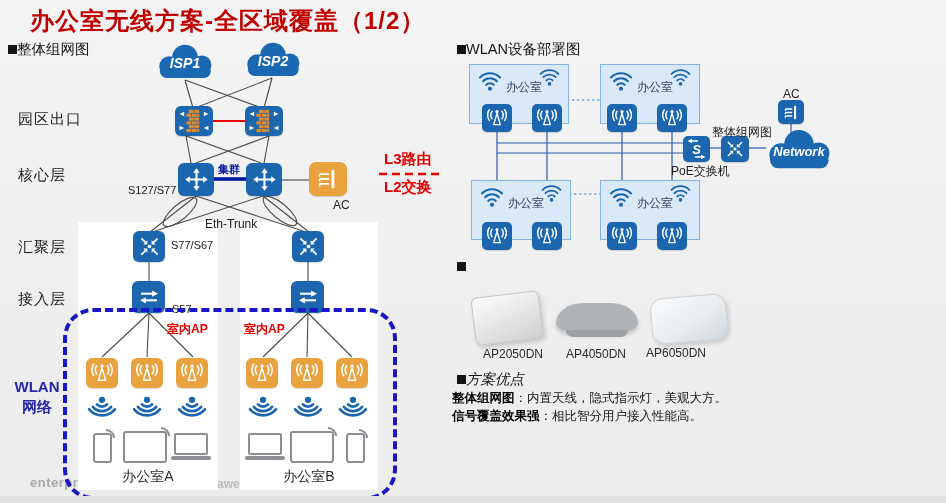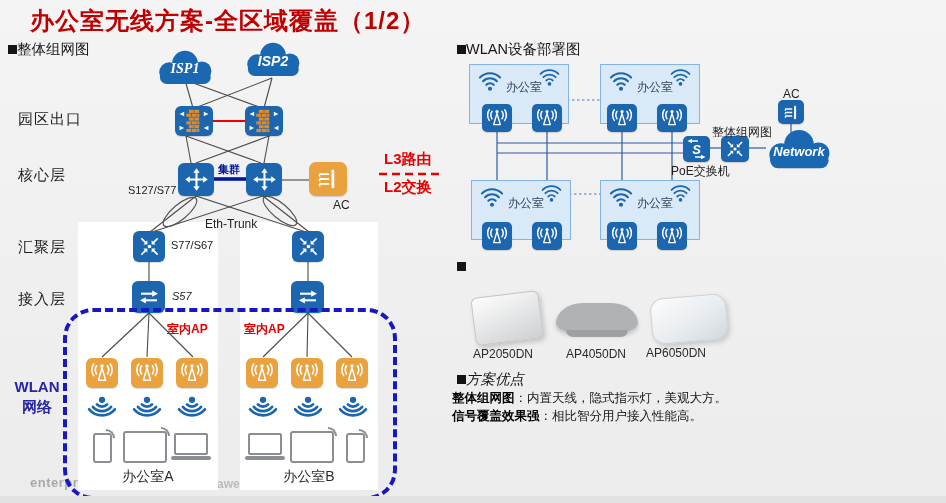--- a/index.html
+++ b/index.html
@@ -186,21 +186,21 @@
 
   <div class="abs row-lbl" style="left:18px;top:110px;">园区出口</div>
   <div class="abs row-lbl" style="left:18px;top:166px;">核心层</div>
   <div class="abs row-lbl" style="left:18px;top:238px;">汇聚层</div>
   <div class="abs row-lbl" style="left:18px;top:290px;">接入层</div>
   <div class="abs wlan-lbl" style="left:6px;top:377px;width:62px;">
     <div>WLAN</div>
     <div>网络</div>
   </div>
 
-  <div class="abs cloud" style="left:148px;top:48px;width:74px;height:42px;font-family:Liberation Serif, serif;">
+  <div class="abs cloud" style="left:148px;top:42px;width:74px;height:42px;">
     <svg>
         <use href="#sym-cloud"></use>
       </svg>
     <span class="ctext" style="font-size:14px;">ISP1</span>
   </div>
   <div class="abs cloud" style="left:236px;top:40px;width:74px;height:42px;">
     <svg>
         <use href="#sym-cloud"></use>
       </svg>
     <span class="ctext" style="font-size:14px;">ISP2</span>
@@ -257,21 +257,21 @@
   <div class="dev" style="left:132px;top:281px;width:33px;height:32px;">
     <svg width="24" height="24">
         <use href="#sym-acc"></use>
       </svg>
   </div>
   <div class="dev" style="left:291px;top:281px;width:33px;height:32px;">
     <svg width="24" height="24">
         <use href="#sym-acc"></use>
       </svg>
   </div>
-  <div class="abs small-lbl" style="left:172px;top:290px;font-style:italic;">S57</div>
+  <div class="abs small-lbl" style="left:172px;top:303px;">S57</div>
 
   <div class="abs red-lbl" style="left:167px;top:321px;">室内AP</div>
   <div class="abs red-lbl" style="left:244px;top:321px;">室内AP</div>
 
   <div class="dev orange" style="left:86px;top:358px;width:32px;height:30px;">
       <svg width="26" height="24">
         <use href="#sym-ant"></use>
       </svg>
     </div>
   <div class="dev orange" style="left:131px;top:358px;width:32px;height:30px;">
@@ -462,21 +462,21 @@
 
   <div class="abs sec-h" style="left:457px;top:262px;">
     <span class="bullet"></span>
   </div>
 
   <div class="prod" style="left:473px;top:294px;width:66px;height:46px;transform:rotate(-7deg);background:linear-gradient(160deg,#fdfdfd,#e3e4e5 55%,#cfd0d2);border:1px solid #c3c5c7;border-radius:6px;box-shadow:2px 3px 5px rgba(0,0,0,.18);"></div>
   <div class="prod" style="left:556px;top:303px;width:82px;height:30px;background:radial-gradient(ellipse at 50% 15%,#d6d8da,#a9acaf 65%,#90producing9396 100%);background-color:#b0b3b6;border-radius:42% 42% 38% 38% / 85% 85% 42% 42%;box-shadow:0 3px 4px rgba(0,0,0,.2);"></div>
   <div class="prod" style="left:566px;top:330px;width:62px;height:7px;background:#9ea1a4;border-radius:0 0 8px 8px;"></div>
   <div class="prod" style="left:651px;top:296px;width:74px;height:44px;transform:rotate(-5deg);background:linear-gradient(150deg,#fbfcfd,#e9edf0 55%,#d2d8dc);border:1px solid #ccd2d6;border-radius:13px;box-shadow:2px 3px 5px rgba(0,0,0,.16);"></div>
 
-  <div class="abs prod-lbl" style="left:473px;top:347px;">AP2050DN</div>
+  <div class="abs prod-lbl" style="left:483px;top:347px;">AP2050DN</div>
   <div class="abs prod-lbl" style="left:566px;top:347px;">AP4050DN</div>
   <div class="abs prod-lbl" style="left:646px;top:346px;">AP6050DN</div>
 
   <div class="abs sec-h" style="left:457px;top:370px;font-style:italic;">
     <span class="bullet"></span>
     <span>方案优点</span>
   </div>
   <div class="abs adv-line" style="left:452px;top:390px;">
     <b>整体组网图</b><span>：内置天线，隐式指示灯，美观大方。</span>
   </div>

